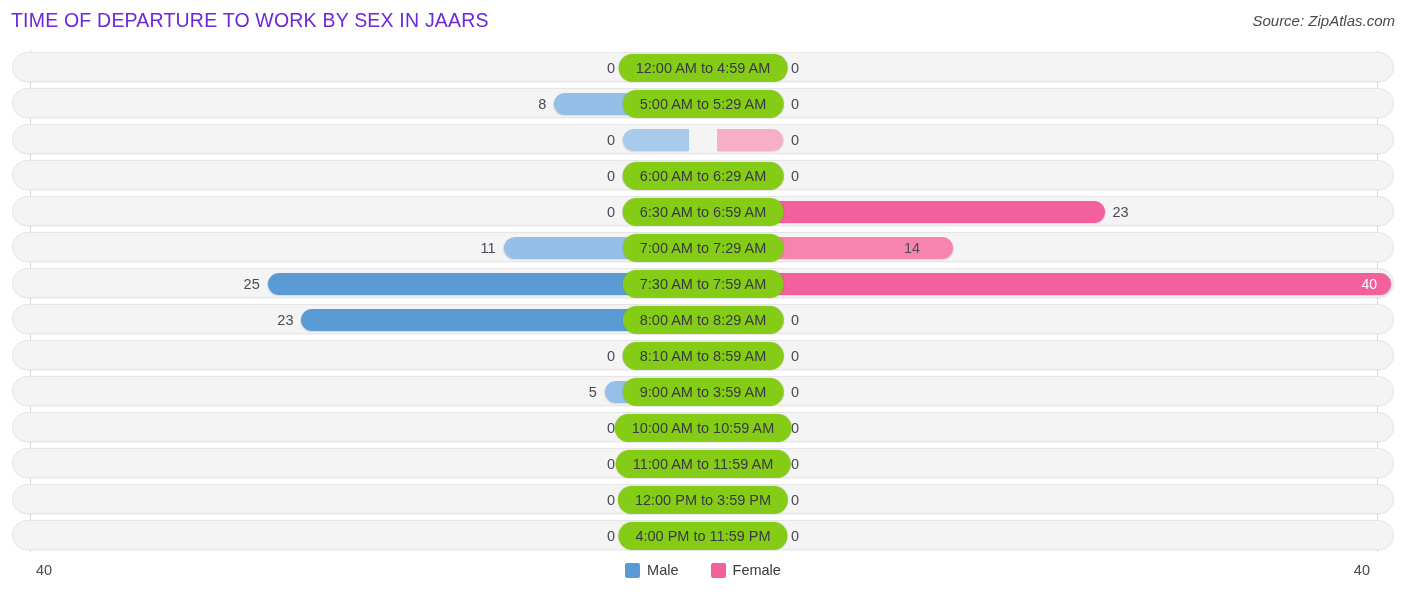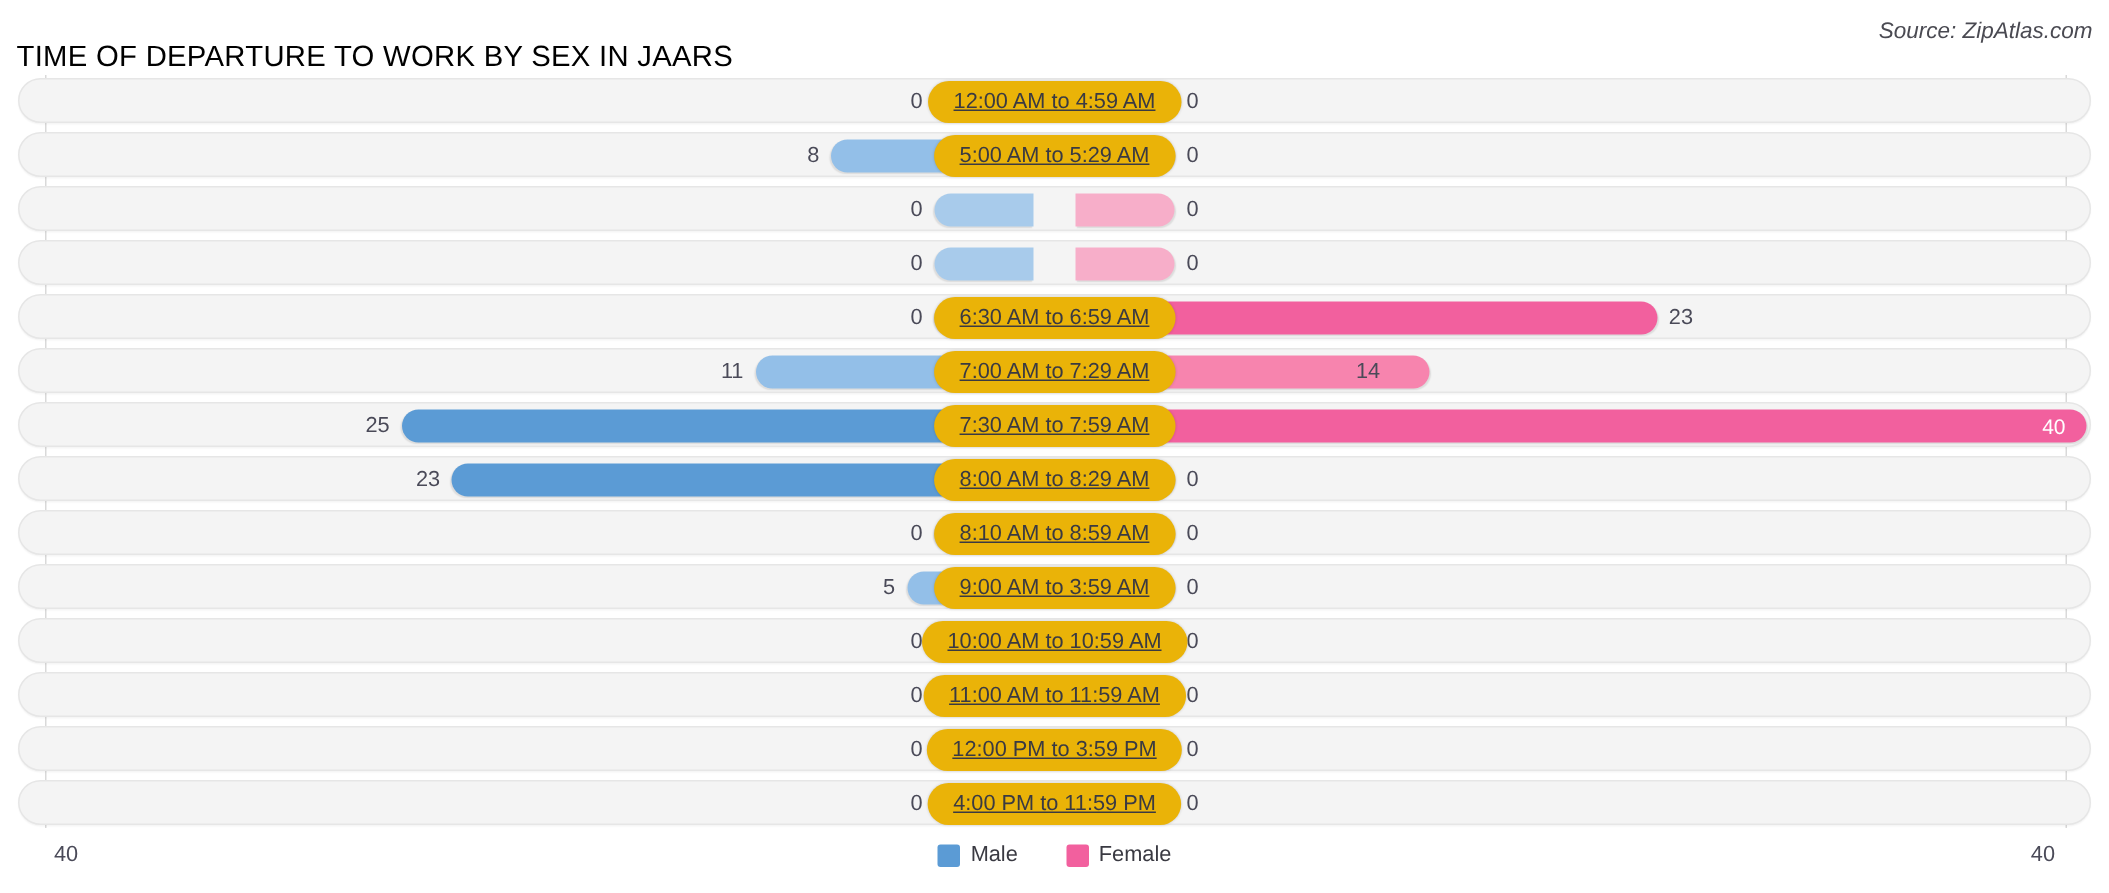--- a/index.html
+++ b/index.html
@@ -19,24 +19,24 @@
   
   #header {
     position: absolute;
     top: 0; left: 0;
     width: 1406px;
     height: 44px;
   }
   #chart-title {
     position: absolute;
     left: 11px;
-    top: 27px;
+    top: 9px;
     font-size: 19.5px;
     letter-spacing: .2px;
-    color: #000000;
+    color: #6d28d9;
     white-space: nowrap;
   }
   #source-label {
     position: absolute;
     right: 11px;
     top: 12px;
     font-size: 15px;
     font-style: italic;
     color: #4a4a52;
     white-space: nowrap;
@@ -105,29 +105,28 @@
     font-size: 14px;
   }
 
   .cat-pill {
     position: absolute;
     left: 50%;
     transform: translateX(-50%);
     top: 1px;
     height: 28px;
     line-height: 28px;
-    background: #eab308;
+    background: #84cc16;
     border-radius: 14px;
     padding: 0 17px;
     font-size: 14.5px;
     color: #3a3a42;
     white-space: nowrap;
     box-shadow: 0 0 2px rgba(0,0,0,.18);
     z-index: 5;
-    text-decoration: underline;
   }
 
   
   #footer {
     position: absolute;
     top: 558px;
     left: 0;
     width: 1406px;
     height: 37px;
   }
@@ -193,20 +192,21 @@
         <div class="bar male" style="width: 66px; background: rgb(168, 203, 235);"></div>
         <div class="bar female" style="width: 66px; background: rgb(247, 174, 201);"></div>
         <div class="val outside-left" style="right: 778px;">0</div>
         <div class="val outside-right" style="left: 778px;">0</div>
       </div>
       <div class="row" style="top: 110px;">
         <div class="bar male" style="width: 66px; background: rgb(168, 203, 235);"></div>
         <div class="bar female" style="width: 66px; background: rgb(247, 174, 201);"></div>
         <div class="val outside-left" style="right: 778px;">0</div>
         <div class="val outside-right" style="left: 778px;">0</div>
+        <div class="cat-pill">6:00 AM to 6:29 AM</div>
       </div>
       <div class="row" style="top: 146px;">
         <div class="bar male" style="width: 66px; background: rgb(168, 203, 235);"></div>
         <div class="bar female" style="width: 387.55px; background: rgb(242, 96, 158);"></div>
         <div class="val outside-left" style="right: 778px;">0</div>
         <div class="val outside-right" style="left: 1099.55px;">23</div>
         <div class="cat-pill">6:30 AM to 6:59 AM</div>
       </div>
       <div class="row" style="top: 182px;">
         <div class="bar male" style="width: 185.35px; background: rgb(147, 191, 232);"></div>

